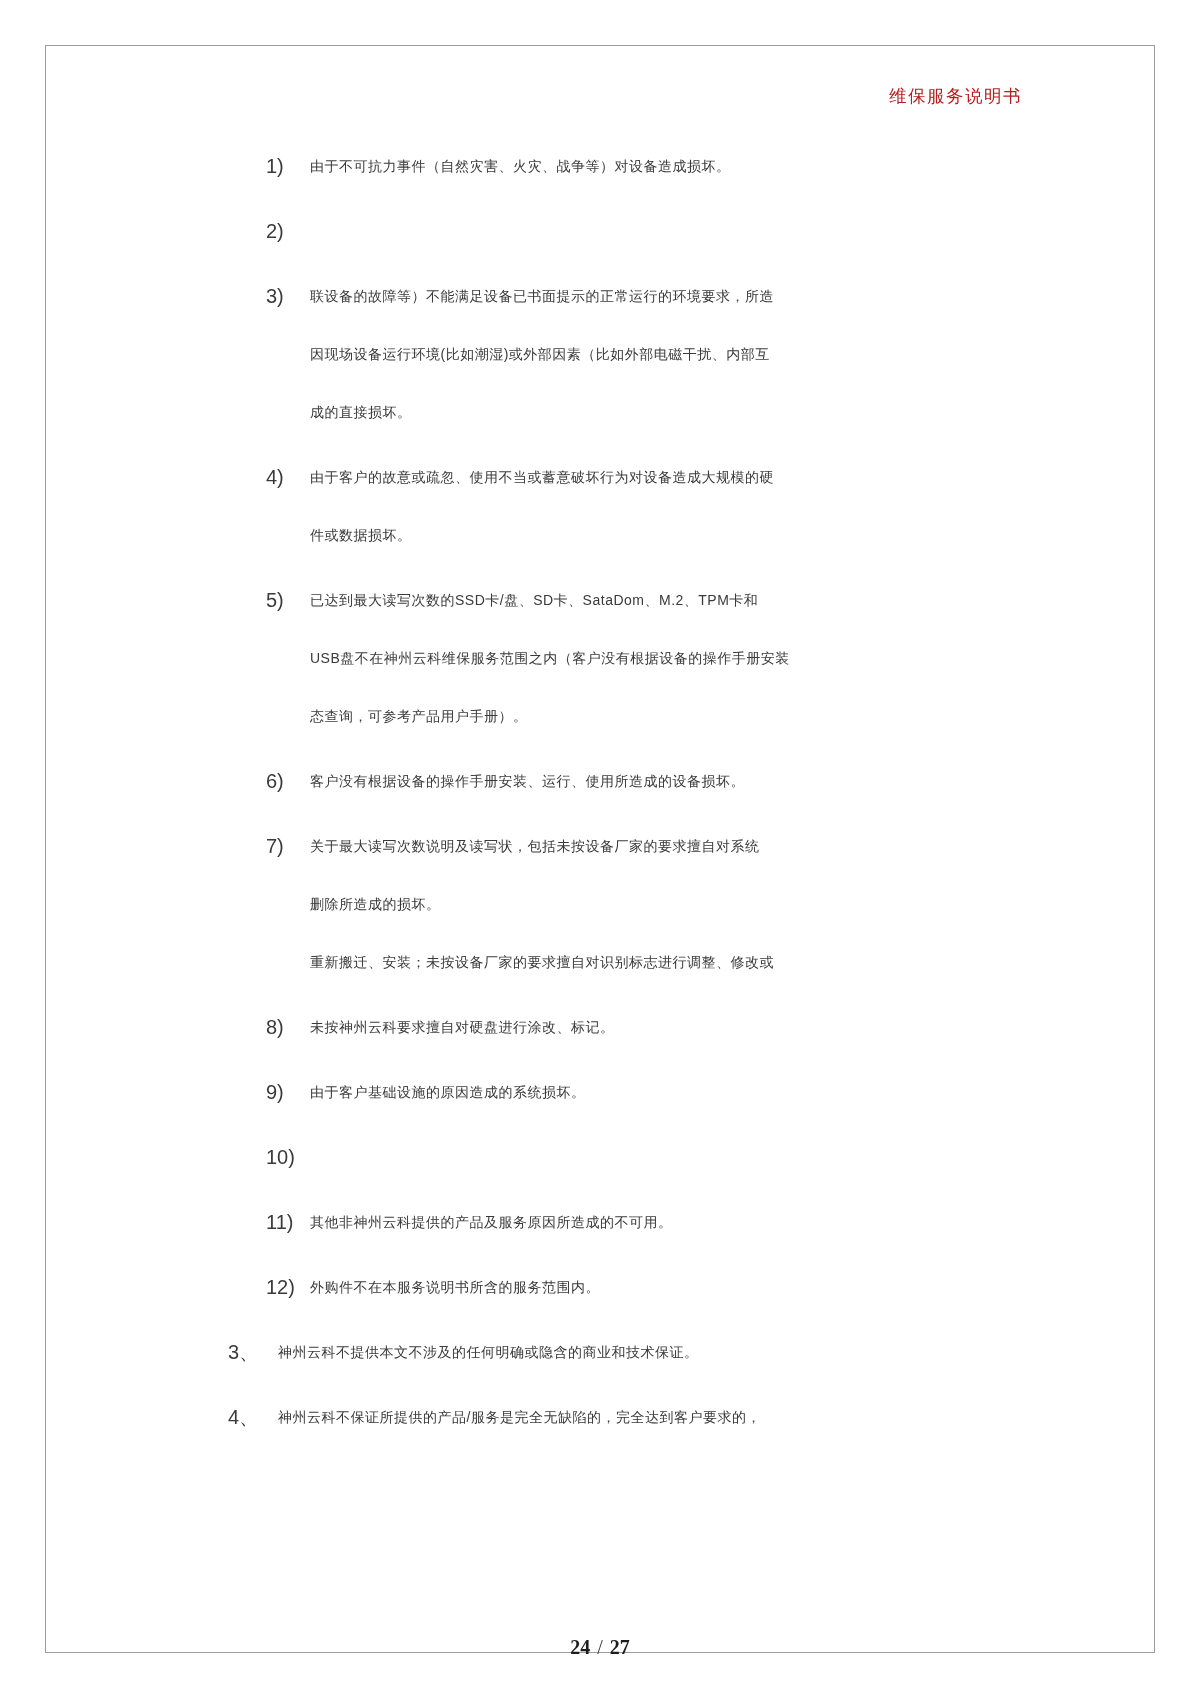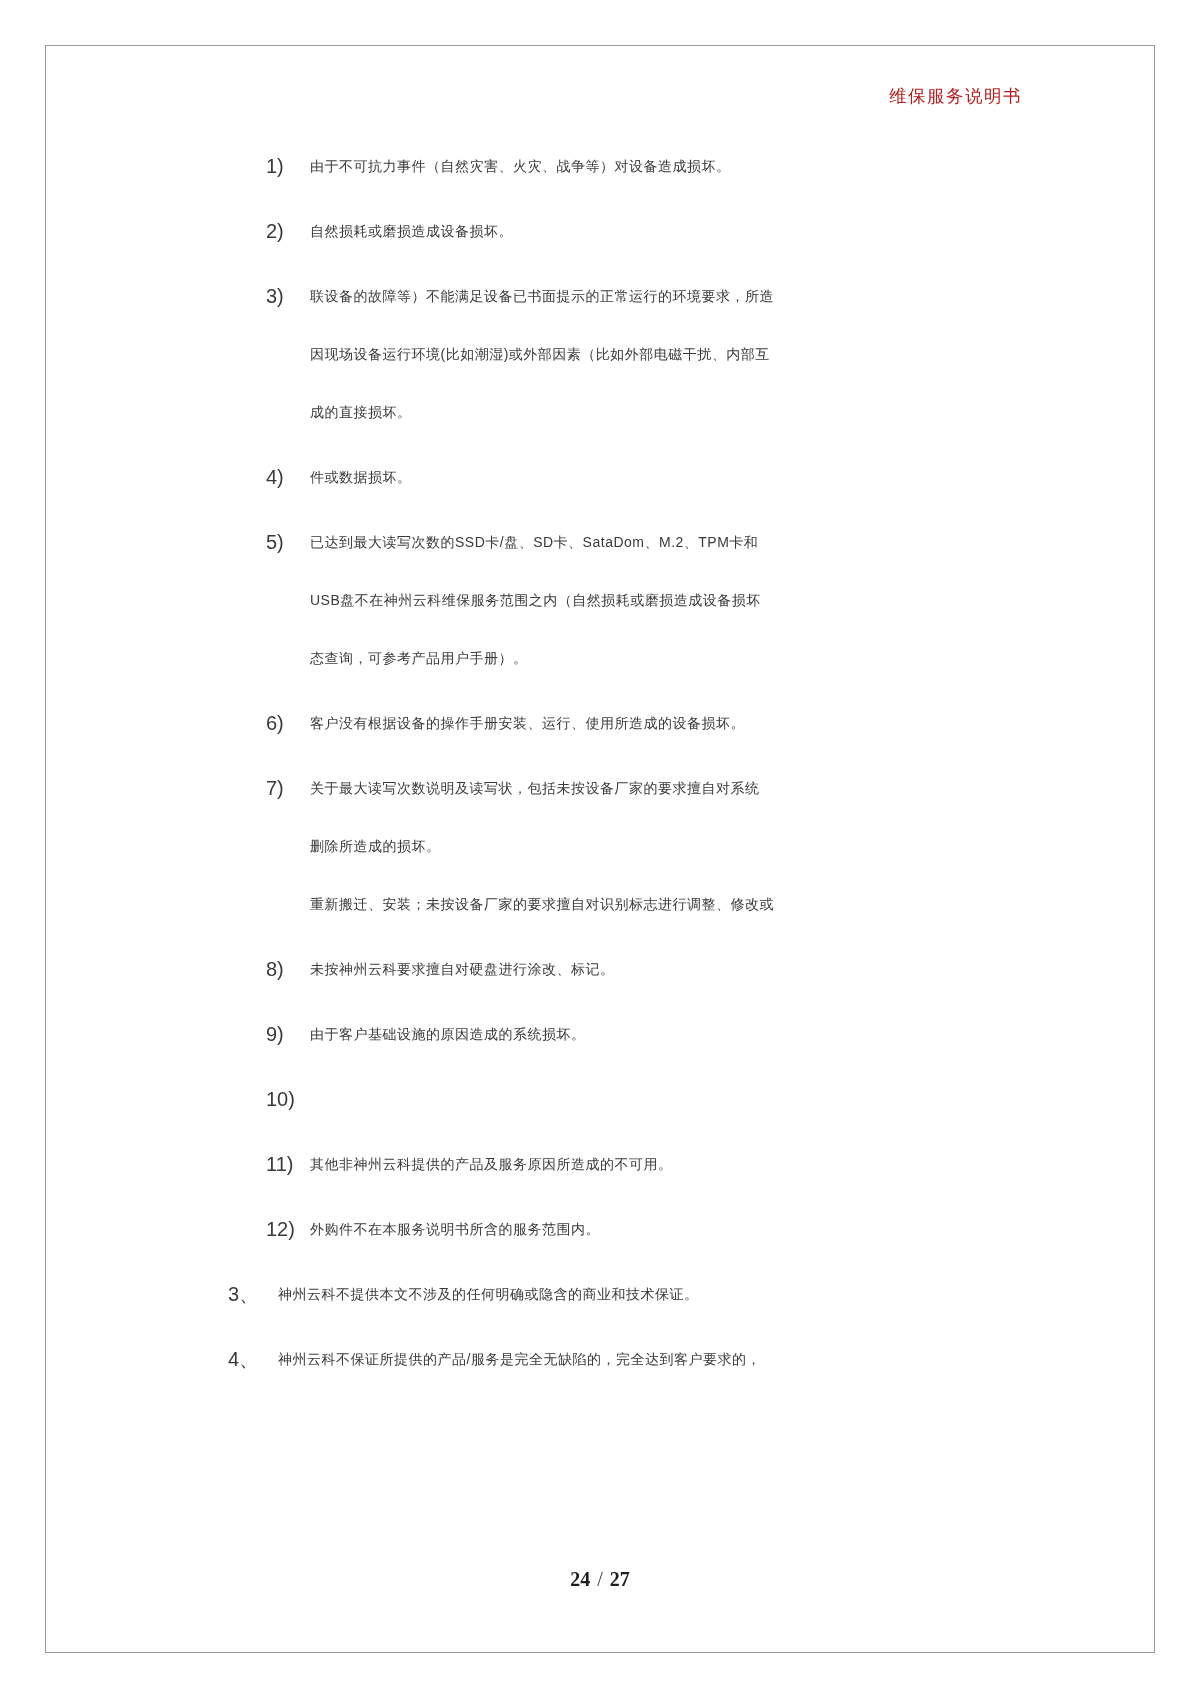--- a/index.html
+++ b/index.html
@@ -43,21 +43,21 @@
     font-size: 14px;
     letter-spacing: 0.5px;
     white-space: nowrap;
   }
   [data-list="list.numbered_items"] .item { padding-left: 266px; }
   [data-list="list.numbered_items"] .marker { flex: 0 0 44px; width: 44px; }
   [data-list="list.outer_items"] .item { padding-left: 228px; }
   [data-list="list.outer_items"] .marker { flex: 0 0 50px; width: 50px; }
   .footer {
     position: absolute;
-    top: 1568px; left: 0; right: 0;
+    top: 1636px; left: 0; right: 0;
     text-align: center;
     font-family: "Liberation Serif", "DejaVu Serif", serif;
     font-size: 20px;
     color: #1d1d1d;
   }
   .footer .pagenum { font-weight: bold; }
   .footer .sep { font-weight: normal; color: #3a3a3a; padding: 0 7px; }
 </style>
 </head>
 <body>
@@ -71,43 +71,41 @@
 <div class="content">
   <div data-list="list.numbered_items">
       <div class="item">
         <span class="marker">1)</span>
         <div class="item-lines">
           <div class="line">由于不可抗力事件（自然灾害、火灾、战争等）对设备造成损坏。</div>
         </div>
       </div>
       <div class="item">
         <span class="marker">2)</span>
-        <div class="item-lines">
-          <div class="line">自然损耗或磨损造成设备损坏。</div>
-        </div>
       </div>
       <div class="item">
         <span class="marker">3)</span>
         <div class="item-lines">
           <div class="line">联设备的故障等）不能满足设备已书面提示的正常运行的环境要求，所造</div>
           <div class="line">因现场设备运行环境(比如潮湿)或外部因素（比如外部电磁干扰、内部互</div>
           <div class="line">成的直接损坏。</div>
         </div>
       </div>
       <div class="item">
         <span class="marker">4)</span>
         <div class="item-lines">
+          <div class="line">由于客户的故意或疏忽、使用不当或蓄意破坏行为对设备造成大规模的硬</div>
           <div class="line">件或数据损坏。</div>
         </div>
       </div>
       <div class="item">
         <span class="marker">5)</span>
         <div class="item-lines">
           <div class="line">已达到最大读写次数的SSD卡/盘、SD卡、SataDom、M.2、TPM卡和</div>
-          <div class="line">USB盘不在神州云科维保服务范围之内（自然损耗或磨损造成设备损坏</div>
+          <div class="line">USB盘不在神州云科维保服务范围之内（客户没有根据设备的操作手册安装</div>
           <div class="line">态查询，可参考产品用户手册）。</div>
         </div>
       </div>
       <div class="item">
         <span class="marker">6)</span>
         <div class="item-lines">
           <div class="line">客户没有根据设备的操作手册安装、运行、使用所造成的设备损坏。</div>
         </div>
       </div>
       <div class="item">

